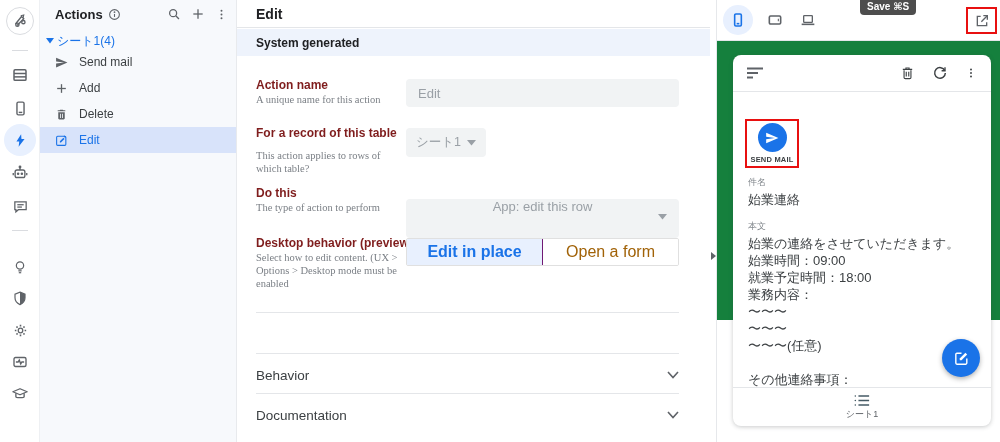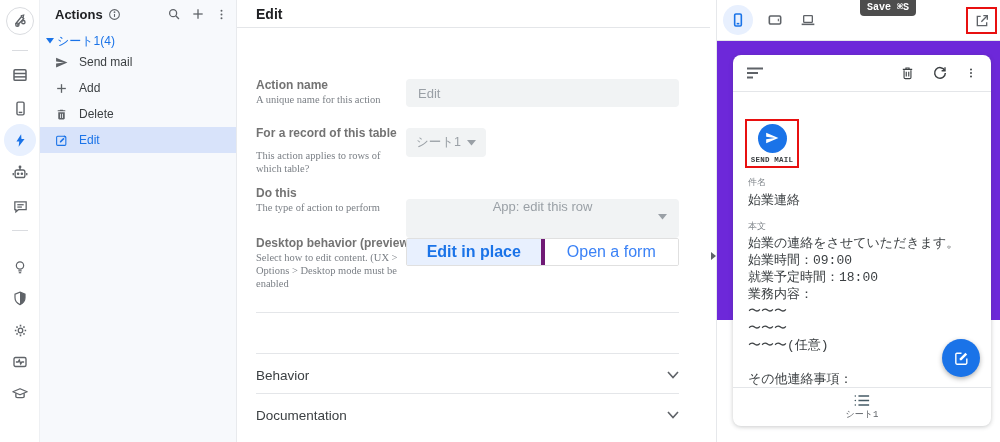--- a/index.html
+++ b/index.html
@@ -23,39 +23,39 @@
   .ap-tree-row { position:absolute; top:32px; left:0; right:0; height:18px; display:flex; align-items:center; padding-left:6px; gap:3px; color:#1a73e8; font-size:12px; cursor:pointer; }
   .ap-item { position:absolute; left:0; right:0; height:26px; display:flex; align-items:center; padding-left:15px; gap:11px; font-size:12px; color:#3c4043; cursor:pointer; }
   .ap-item.selected { background:#d8e3fa; color:#1a73e8; }
   .ap-item svg { flex:0 0 auto; }
 
   
   .editor { position:absolute; left:236px; top:0; width:474px; height:442px; background:#fff; border-left:1px solid #e8eaed; }
   .ed-titlebar { position:absolute; top:0; left:0; right:0; height:28px; border-bottom:1px solid #e4e6e9; display:flex; align-items:center; padding-left:19px; }
   .ed-title { font-size:14px; font-weight:bold; color:#202124; }
   .ed-sysbar { position:absolute; top:29px; left:0; right:0; height:27px; background:#eef3fc; display:flex; align-items:center; padding-left:19px; font-size:12px; font-weight:bold; color:#202124; }
-  .fld-label { position:absolute; left:19px; width:150px; font-size:12px; font-weight:bold; color:#737373; }
+  .fld-label { position:absolute; left:19px; width:150px; font-size:12px; font-weight:bold; color:#7f1d1d; }
   .fld-desc { position:absolute; left:19px; width:150px; font-size:10.5px; color:#7a7f85; line-height:13px;font-family:Liberation Serif, serif; }
   .fld-input { position:absolute; left:169px; width:273px; height:28px; background:#f1f3f4; border-radius:4px; display:flex; align-items:center; padding:0 12px; font-size:13px; color:#9aa0a6; }
   .fld-input .dd-caret { margin-left:auto; }
   .chip { position:absolute; left:169px; height:29px; background:#f1f3f4; border-radius:4px; display:flex; align-items:center; gap:6px; padding:0 10px; font-size:12.5px; color:#9aa0a6; }
   .segmented { position:absolute; left:169px; top:238px; width:273px; height:28px; display:flex; border:1px solid #e0e0e0; border-radius:2px; overflow:hidden; background:#fff; }
   .seg-opt { flex:1; display:flex; align-items:center; justify-content:center; font-size:16px; cursor:pointer; }
   .seg-opt.active { background:#e8f0fe; color:#1a73e8; font-weight:bold; }
-  .seg-opt.inactive { background:#fff; color:#3b82f6; border-left:4px solid #701a75; }
+  .seg-opt.inactive { background:#fff; color:#a16207; border-left:1px solid #701a75; }
   .ed-divider { position:absolute; left:19px; width:423px; height:1px; background:#e4e6e9; }
   .ed-section { position:absolute; left:19px; width:423px; height:26px; display:flex; align-items:center; font-size:13.5px; color:#3c4043; cursor:pointer; }
   .ed-section .chev { margin-left:auto; }
 
   
   .splitter { position:absolute; left:710px; top:0; width:7px; height:442px; background:#fff; border-right:1px solid #e6e8eb; }
   .splitter-handle { position:absolute; top:249px; left:0; width:7px; height:14px; display:flex; align-items:center; justify-content:center; cursor:pointer; }
 
   
-  .preview { position:absolute; left:717px; top:0; width:283px; height:320px; background:#6d28d9;font-family:Liberation Mono, monospace; }
+  .preview { position:absolute; left:717px; top:0; width:283px; height:320px; background:#15803d; }
   .pv-toolbar { position:absolute; top:0; left:0; right:0; height:41px; background:#fff; border-bottom:1px solid #e4e6e9; }
   .dev-btn { position:absolute; top:5px; width:30px; height:30px; border-radius:50%; display:flex; align-items:center; justify-content:center; cursor:pointer; }
   .dev-btn.active { background:#e8f0fe; }
   .tooltip { position:absolute; left:143px; top:-3px; background:#4d4d4d; color:#fff; font-size:10px; font-weight:bold; padding:4px 7px 3px; border-radius:4px; white-space:nowrap; }
   .annot { border:2px solid #e81010; }
   .annot-ext { position:absolute; left:249px; top:7px; width:31px; height:27px; display:flex; align-items:center; justify-content:center; cursor:pointer; }
 
   
   .phone { position:absolute; left:16px; top:55px; width:258px; height:371px; background:#fff; border-radius:8px; box-shadow:0 1px 4px rgba(60,64,67,.28); overflow:hidden; }
   .ph-header { position:absolute; top:0; left:0; right:0; height:37px; border-bottom:1px solid #e4e6e9; display:flex; align-items:center; padding:0 14px; }
@@ -226,20 +226,23 @@
           <path d="M9 15.5 v-2 L15.5 7 l2 2 L11 15.5 Z" fill="#1a73e8" stroke="none"></path>
           <path d="M16.5 3.5 l3 3" stroke-width="2.4"></path>
         </svg>
       <span>Edit</span>
     </div>
   </section>
 
   <section class="editor">
     <div class="ed-titlebar">
       <span class="ed-title">Edit</span>
+    </div>
+    <div class="ed-sysbar">
+      <span>System generated</span>
     </div>
 
     <div class="fld-label" style="top:78px;">Action name</div>
     <div class="fld-desc" style="top:93px;">A unique name for this action</div>
     <div class="fld-input" style="top:79px;">
       <span>Edit</span>
     </div>
 
     <div class="fld-label" style="top:126px;">For a record of this table</div>
     <div class="fld-desc" style="top:141px;margin-top:8px;">This action applies to rows of which table?</div>

